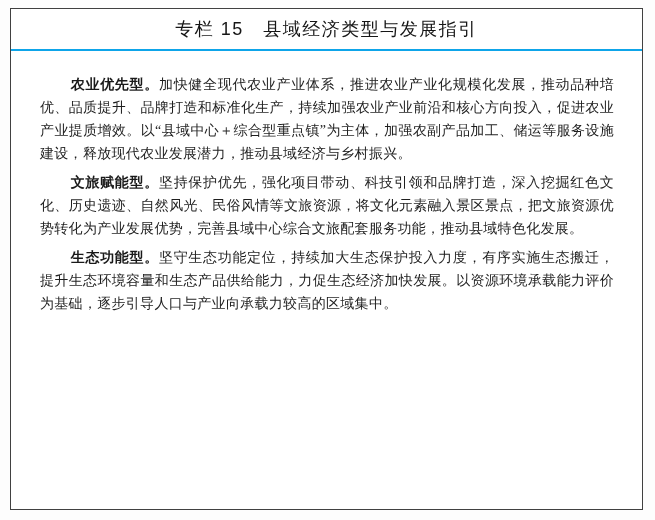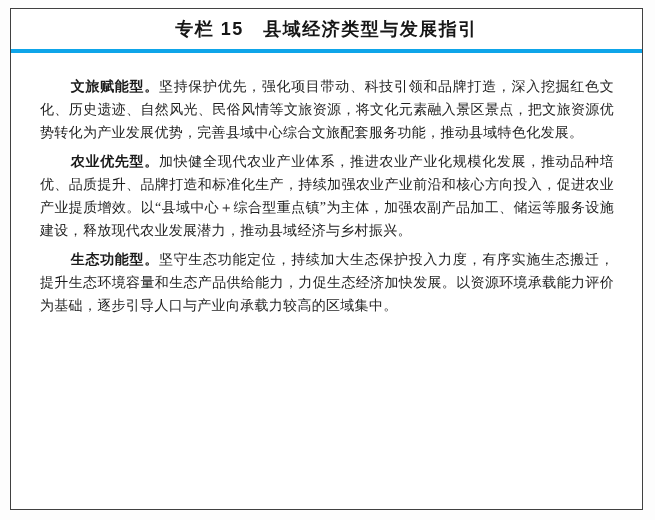--- a/index.html
+++ b/index.html
@@ -22,26 +22,26 @@
     height: 502px;
     border: 1px solid #414141;
     background: #ffffff;
     display: flex;
     flex-direction: column;
     box-sizing: border-box;
   }
   .panel-title {
     height: 40px;
     flex: 0 0 40px;
-    border-bottom: 4px solid #0ea5e9;
+    border-bottom: 2px solid #0ea5e9;
     display: flex;
     align-items: center;
     justify-content: center;
     font-family: "Liberation Sans", "DejaVu Sans", sans-serif;
-    font-weight: bold;
+    font-weight: normal;
     font-size: 18px;
     letter-spacing: 1.5px;
     color: #161616;
   }
   .panel-body {
     flex: 1;
     padding: 22px 28px 0 29px;
     overflow: hidden;
   }
   .panel-body p {
@@ -60,19 +60,19 @@
   }
 </style>
 </head>
 <body>
 
 <div class="panel">
   <div class="panel-title">专栏 15　县域经济类型与发展指引</div>
   <div class="panel-body">
 
 
+  <p><span class="lead">农业优先型。</span><span>加快健全现代农业产业体系，推进农业产业化规模化发展，推动品种培优、品质提升、品牌打造和标准化生产，持续加强农业产业前沿和核心方向投入，促进农业产业提质增效。以“县域中心＋综合型重点镇”为主体，加强农副产品加工、储运等服务设施建设，释放现代农业发展潜力，推动县域经济与乡村振兴。</span></p>
+
   <p><span class="lead">文旅赋能型。</span><span>坚持保护优先，强化项目带动、科技引领和品牌打造，深入挖掘红色文化、历史遗迹、自然风光、民俗风情等文旅资源，将文化元素融入景区景点，把文旅资源优势转化为产业发展优势，完善县域中心综合文旅配套服务功能，推动县域特色化发展。</span></p>
-
-  <p><span class="lead">农业优先型。</span><span>加快健全现代农业产业体系，推进农业产业化规模化发展，推动品种培优、品质提升、品牌打造和标准化生产，持续加强农业产业前沿和核心方向投入，促进农业产业提质增效。以“县域中心＋综合型重点镇”为主体，加强农副产品加工、储运等服务设施建设，释放现代农业发展潜力，推动县域经济与乡村振兴。</span></p>
 
   <p><span class="lead">生态功能型。</span><span>坚守生态功能定位，持续加大生态保护投入力度，有序实施生态搬迁，提升生态环境容量和生态产品供给能力，力促生态经济加快发展。以资源环境承载能力评价为基础，逐步引导人口与产业向承载力较高的区域集中。</span></p>
 </div>
 </div>
 
 </body></html>

